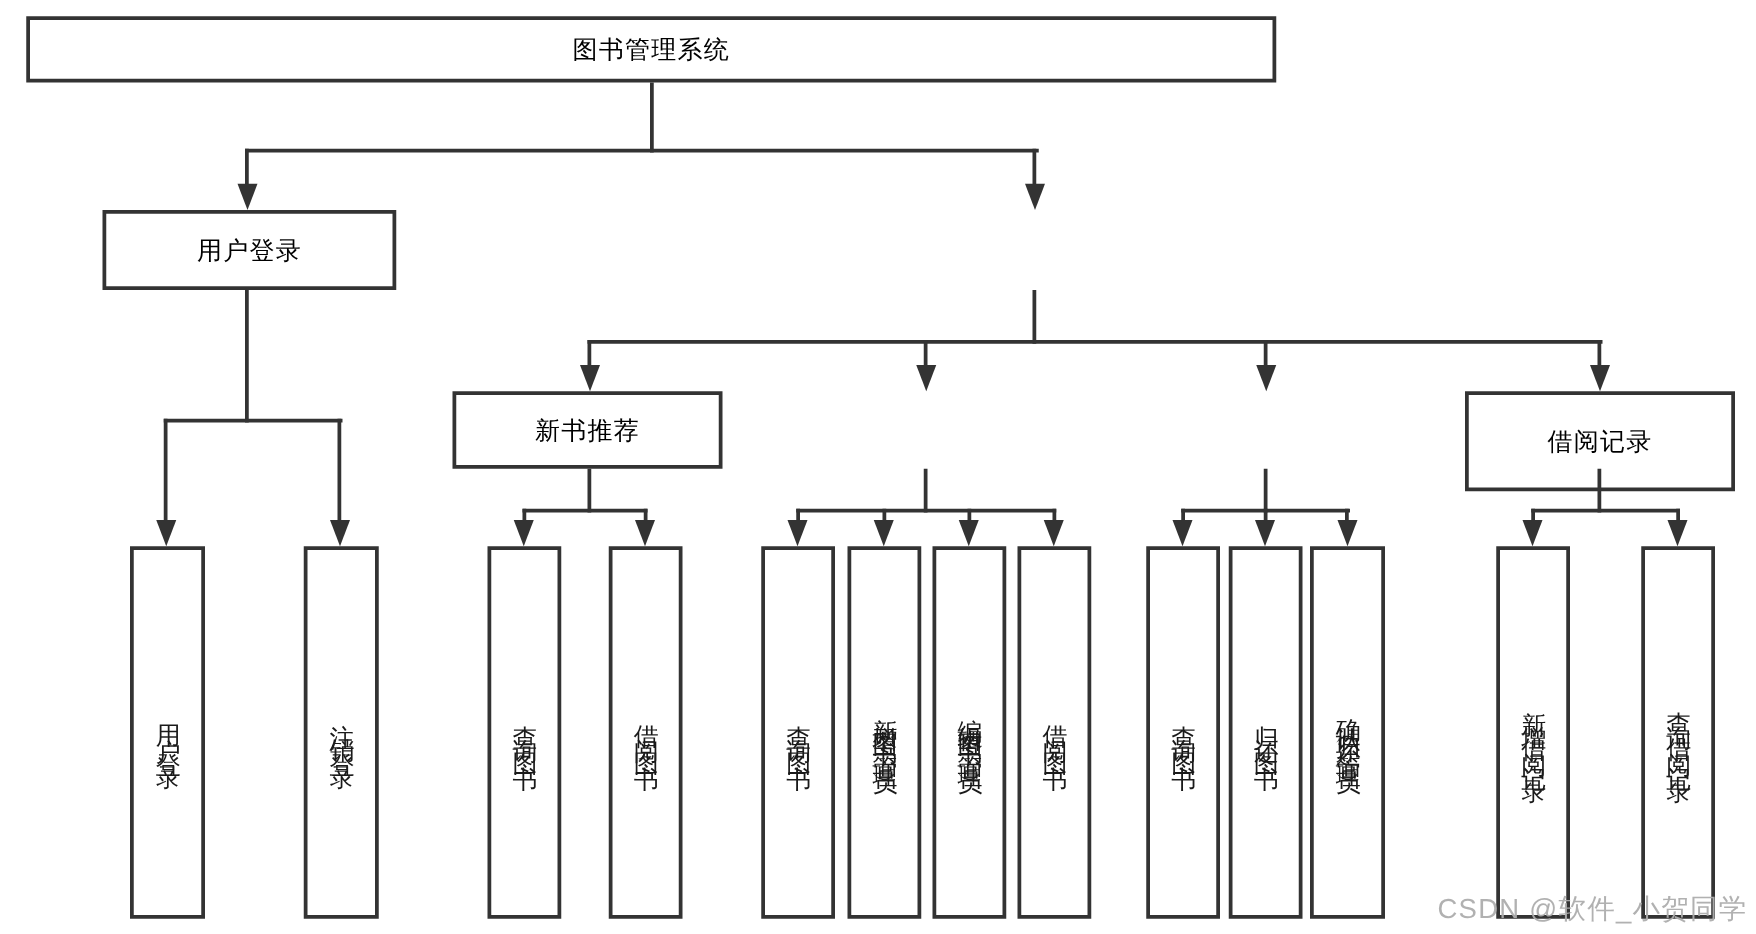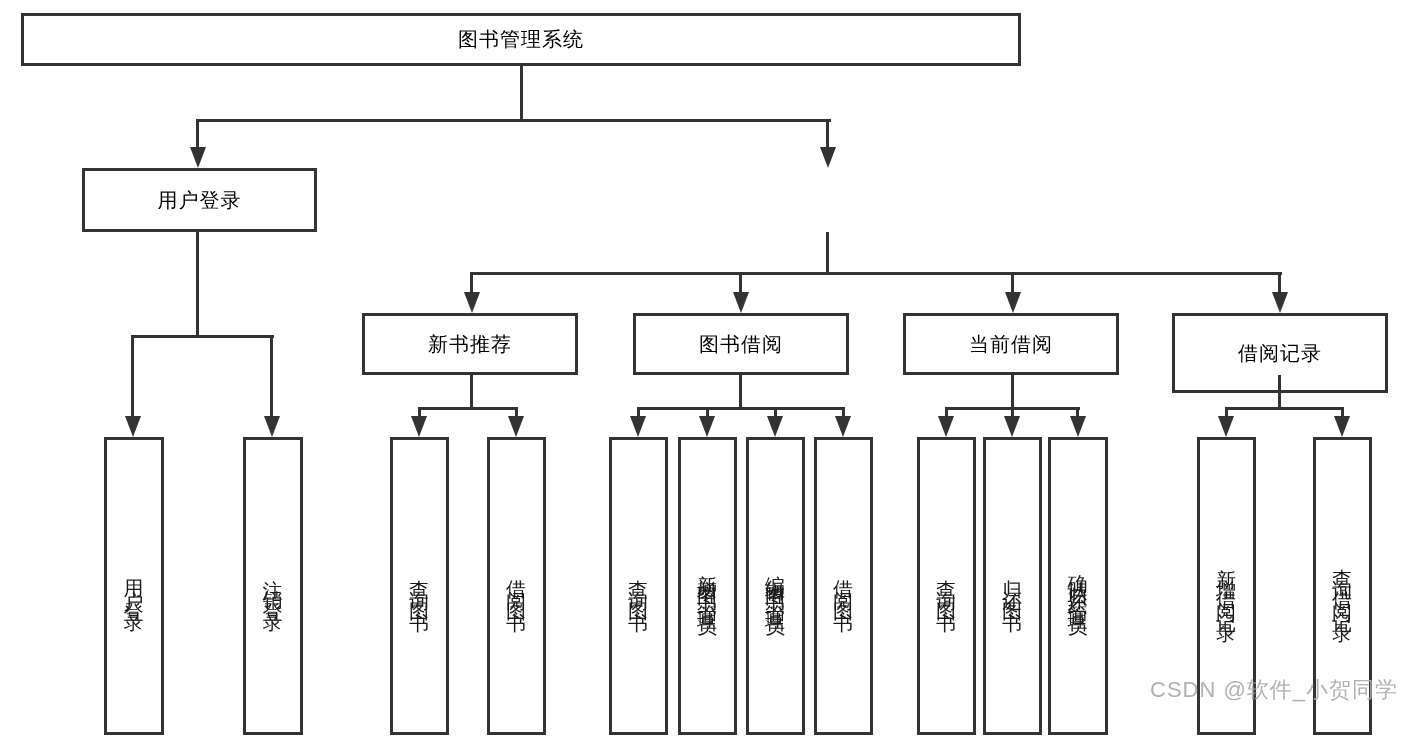--- a/index.html
+++ b/index.html
@@ -21,21 +21,21 @@
     font-size:20px;letter-spacing:11px;line-height:1;white-space:nowrap;
   }
   .vlabel.tight{letter-spacing:6px;}
   .line{position:absolute;background:#333333;}
   .arrow{
     position:absolute;width:0;height:0;
     border-left:8px solid transparent;border-right:8px solid transparent;
     border-top:21px solid #333333;
   }
   .watermark{
-    position:absolute;left:1150px;top:675px;z-index:9;
+    position:absolute;left:1150px;top:712px;z-index:9;
     color:rgba(173,173,173,0.95);font-size:22px;letter-spacing:1px;white-space:nowrap;
   }
 </style>
 </head>
 <body>
 
 <div id="stage">
 
   <div class="box" style="left:21px;top:13px;width:1000px;height:53px;">
     <span>图书管理系统</span>
@@ -65,26 +65,20 @@
   <div class="arrow" style="left:464px;top:292px;"></div>
   <div class="line" style="left:739px;top:272px;width:3px;height:22px;"></div>
   <div class="arrow" style="left:733px;top:292px;"></div>
   <div class="line" style="left:1011px;top:272px;width:3px;height:22px;"></div>
   <div class="arrow" style="left:1005px;top:292px;"></div>
   <div class="line" style="left:1278px;top:272px;width:3px;height:22px;"></div>
   <div class="arrow" style="left:1272px;top:292px;"></div>
 
   <div class="box" style="left:362px;top:313px;width:216px;height:62px;">
     <span>新书推荐</span>
-  </div>
-  <div class="box" style="left:633px;top:313px;width:216px;height:62px;">
-    <span>图书借阅</span>
-  </div>
-  <div class="box" style="left:903px;top:313px;width:216px;height:62px;">
-    <span>当前借阅</span>
   </div>
   <div class="box" style="left:1172px;top:313px;width:216px;height:80px;">
     <span>借阅记录</span>
   </div>
 
   <div class="line" style="left:470px;top:375px;width:3px;height:35px;"></div>
   <div class="line" style="left:418px;top:407px;width:100px;height:3px;"></div>
   <div class="line" style="left:418px;top:407px;width:3px;height:12px;"></div>
   <div class="arrow" style="left:411px;top:416px;"></div>
   <div class="line" style="left:515px;top:407px;width:3px;height:12px;"></div>

